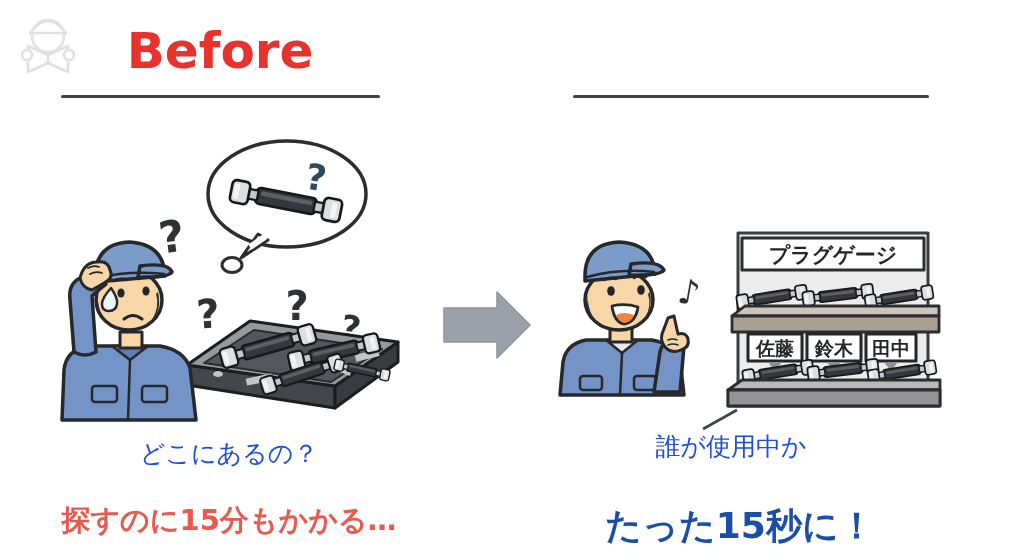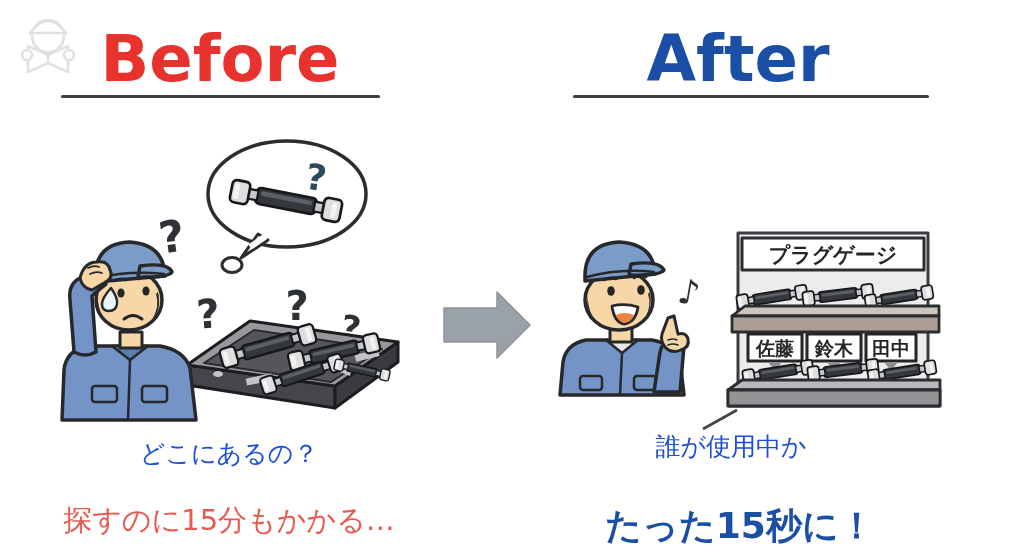--- a/index.html
+++ b/index.html
@@ -3,45 +3,44 @@
 <meta charset="utf-8">
 <style>
   html,body{margin:0;padding:0;background:#fff;}
   .stage{
     position:relative;width:1024px;height:559px;overflow:hidden;background:#ffffff;
     font-family:"DejaVu Sans","Liberation Sans",sans-serif;
   }
   .stage *{box-sizing:border-box;}
   svg.art{position:absolute;left:0;top:0;z-index:1;}
   .txt{position:absolute;white-space:nowrap;z-index:2;transform:translateX(-50%);}
-  .title{font-size:64px;font-weight:700;top:24px;line-height:1.1;text-align:right;}
+  .title{font-size:50px;font-weight:700;top:24px;line-height:1.1;text-align:right;}
   .title-before{left:220px;color:#e7322e;}
   .title-after{left:738px;color:#1b4fa5;}
   .underline{position:absolute;height:3px;background:#3e4043;z-index:2;border-radius:2px;}
   .ul-before{left:61px;width:319px;top:95px;}
   .ul-after{left:573px;width:356px;top:95px;}
   .caption-gray{font-size:25px;color:#1d4ed8;}
   .cap-before{left:229px;top:437px;}
   .cap-after{left:731px;top:430px;line-height:1.32;}
-  .result-before{left:229px;top:501px;font-size:29px;font-weight:400;color:#e85a50;}
+  .result-before{left:229px;top:501px;font-size:29px;font-weight:700;color:#e85a50;}
   .result-after{left:740px;top:502px;font-size:36px;font-weight:700;color:#1b4fa5;}
   .watermark{
     position:absolute;left:697px;top:518px;z-index:0;font-size:31px;letter-spacing:1px;
     color:#e9e7e7;font-weight:500;white-space:nowrap;
   }
   text.jp{font-family:"DejaVu Sans","Liberation Sans",sans-serif;}
 </style>
 </head>
 <body>
 
 <div class="stage">
 
 
   <div class="txt title title-before">Before</div>
-  <div class="txt title title-after">After</div>
   <div class="underline ul-before"></div>
   <div class="underline ul-after"></div>
   <div class="txt caption-gray cap-before">どこにあるの？</div>
   <div class="txt result-before">探すのに15分もかかる…</div>
   <div class="txt caption-gray cap-after">
     <div>誰が使用中か</div>
   </div>
   <div class="txt result-after">たった15秒に！</div>
 
   <svg class="art" width="1024" height="559" viewBox="0 0 1024 559">

